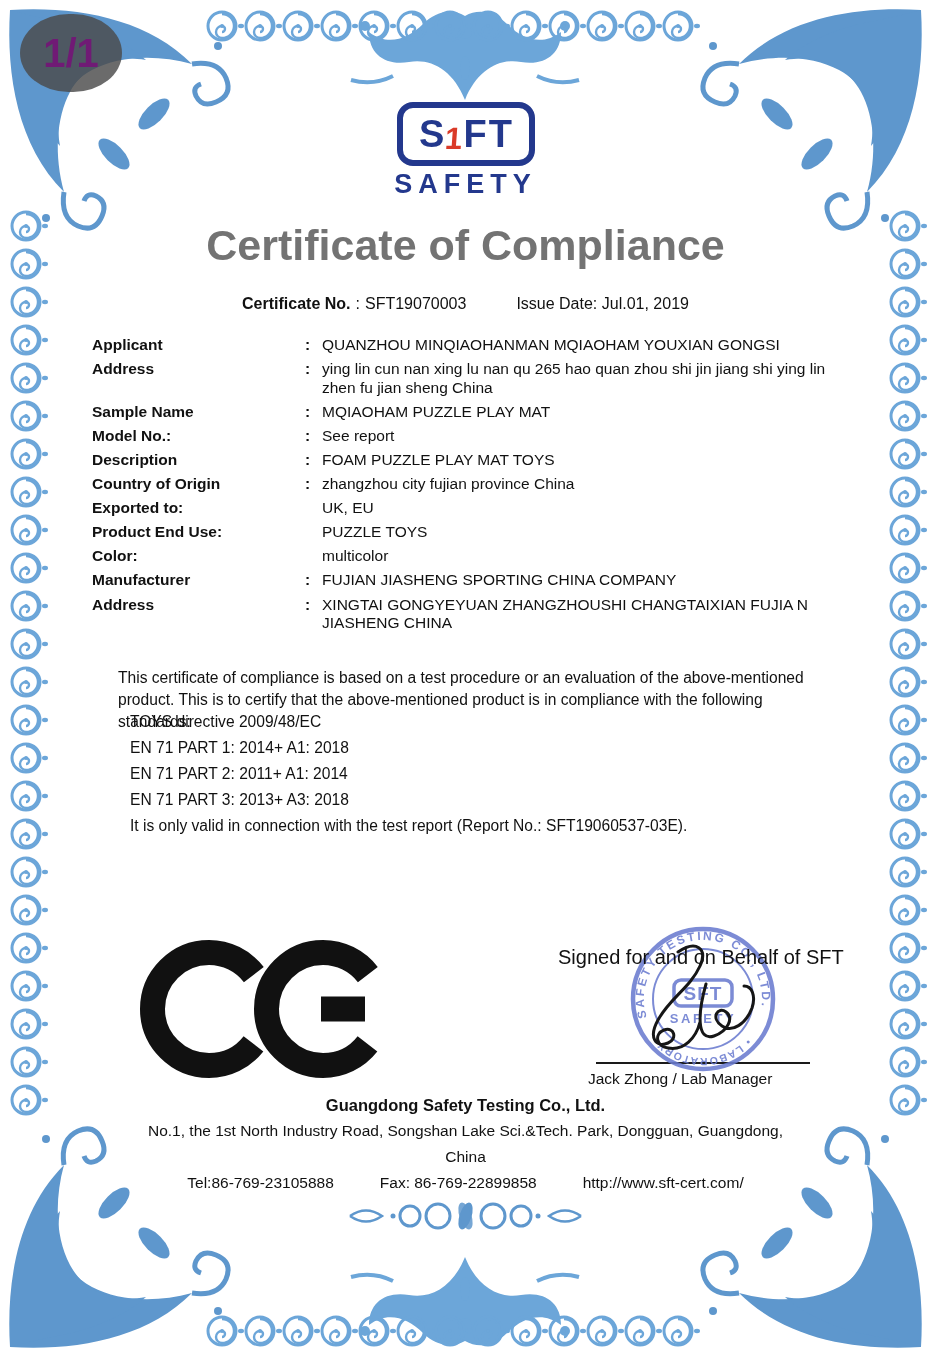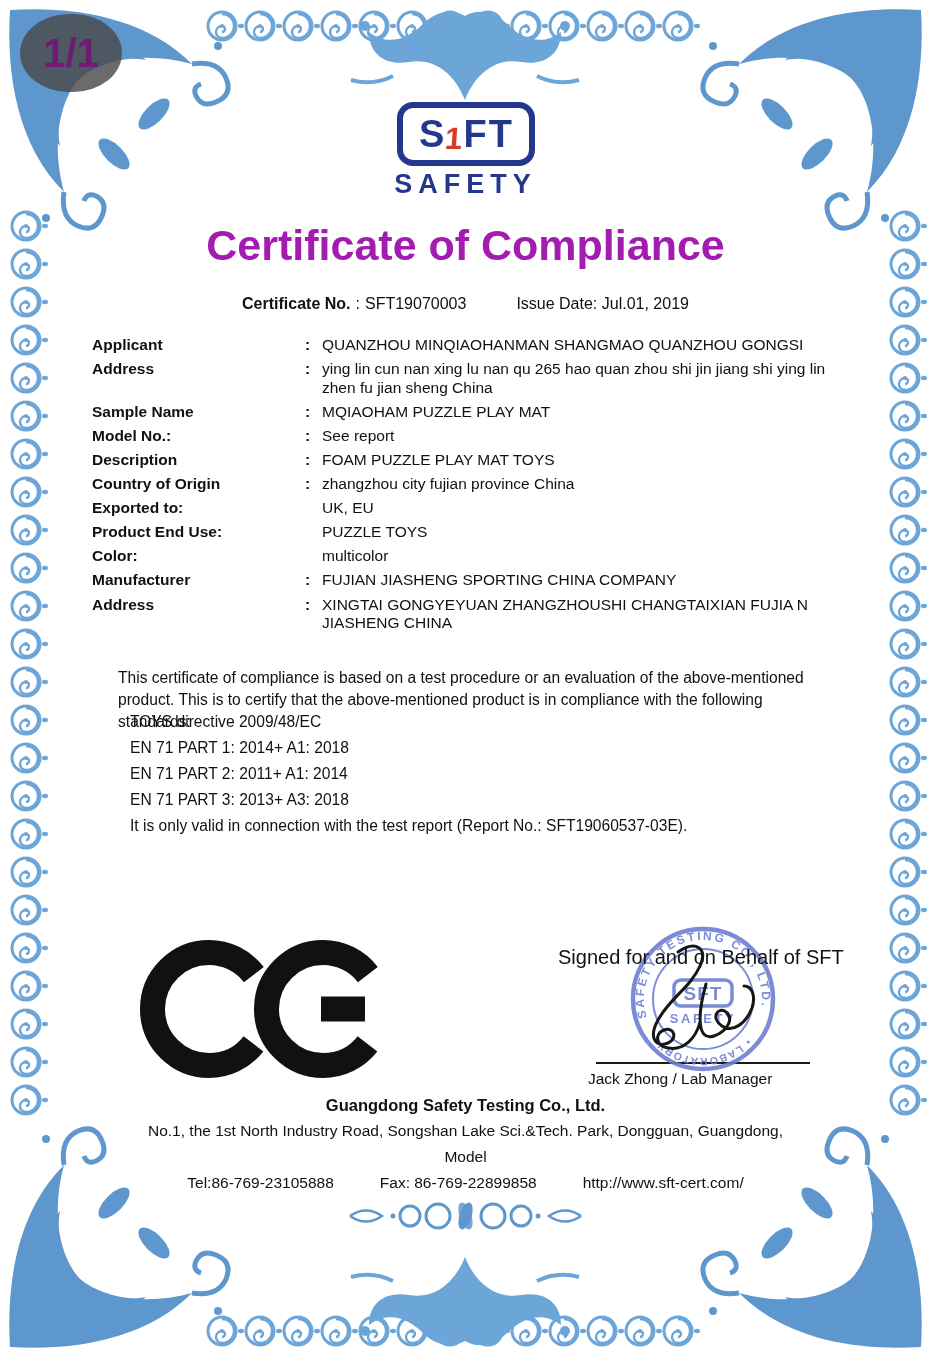--- a/index.html
+++ b/index.html
@@ -14,21 +14,21 @@
          color:#701a75;font-size:40px;font-weight:bold;}
 
   .logo-wrap{position:absolute;top:102px;left:0;width:100%;display:flex;flex-direction:column;align-items:center;}
   .logo-box{display:flex;align-items:center;justify-content:center;gap:2px;
             border:6px solid #23388D;border-radius:16px;width:126px;height:52px;}
   .logo-box .l{color:#23388D;font-weight:bold;font-size:38px;line-height:1;letter-spacing:0;}
   .logo-box .d{color:#DA3A28;font-weight:bold;font-size:31px;line-height:1;transform:translateY(4px) skewX(-4deg);margin:0 -1px;}
   .logo-sub{margin-top:3px;font-size:27px;font-weight:bold;letter-spacing:6px;color:#23388D;}
 
   .title{position:absolute;top:221px;left:0;width:100%;text-align:center;
-         font-size:43px;font-weight:bold;color:#a21caf;}
+         font-size:43px;font-weight:bold;color:#737373;}
   .cert-line{position:absolute;top:295px;left:0;width:100%;display:flex;justify-content:center;gap:50px;font-size:16px;}
   .cert-no b{font-weight:bold;}
   .cert-no .sep{padding:0 5px;}
 
   .fields{position:absolute;left:92px;top:336px;width:756px;
           display:grid;grid-template-columns:213px 17px 1fr;row-gap:5.5px;
           font-size:15.5px;line-height:18.6px;}
   .fields .label{font-weight:bold;}
   .fields .sep{font-weight:bold;}
 
@@ -184,21 +184,21 @@
     <div class="cert-line">
       <span class="cert-no">
         <b>Certificate No.</b><span class="sep">:</span><span>SFT19070003</span>
       </span>
       <span>Issue Date: Jul.01, 2019</span>
     </div>
 
     <div class="fields">
       <span class="label">Applicant</span>
         <span class="sep">:</span>
-        <span class="value">QUANZHOU MINQIAOHANMAN SHANGMAO QUANZHOU GONGSI</span>
+        <span class="value">QUANZHOU MINQIAOHANMAN MQIAOHAM YOUXIAN GONGSI</span>
       <span class="label">Address</span>
         <span class="sep">:</span>
         <span class="value">ying lin cun nan xing lu nan qu 265 hao quan zhou shi jin jiang shi ying lin zhen fu jian sheng China</span>
       <span class="label">Sample Name</span>
         <span class="sep">:</span>
         <span class="value">MQIAOHAM PUZZLE PLAY MAT</span>
       <span class="label">Model No.:</span>
         <span class="sep">:</span>
         <span class="value">See report</span>
       <span class="label">Description</span>
@@ -265,21 +265,21 @@
     <svg class="signature-scribble" width="220" height="125" viewBox="0 0 220 125" aria-hidden="true">
       <path d="M78,16 C96,4 108,12 100,30 C90,52 70,62 58,84 C48,102 56,112 68,107 C78,103 74,90 64,94 C54,98 56,110 68,112 C84,115 96,102 100,86
                M106,48 C98,76 96,106 114,100 C128,95 134,82 126,76 C118,70 110,82 122,90 C132,97 146,88 152,72 C156,60 152,50 144,50" fill="none" stroke="#161616" stroke-width="3" stroke-linecap="round"></path>
     </svg>
 
     <div class="sig-line"></div>
     <div class="signatory">Jack Zhong / Lab Manager</div>
 
     <div class="f-company">Guangdong Safety Testing Co., Ltd.</div>
     <div class="f-addr">No.1, the 1st North Industry Road, Songshan Lake Sci.&amp;Tech. Park, Dongguan, Guangdong,</div>
-    <div class="f-country">Model</div>
+    <div class="f-country">China</div>
     <div class="f-contact">
       <span>Tel:86-769-23105888</span>
       <span>Fax: 86-769-22899858</span>
       <span>http://www.sft-cert.com/</span>
     </div>
 
     <svg class="divider" width="235" height="32" viewBox="0 0 235 32" aria-hidden="true">
       <g stroke="#5E97CD" fill="none" stroke-width="2.5">
         <path d="M2,16 q16,-11 32,0 q-16,11 -32,0"></path>
         <circle cx="62" cy="16" r="10" stroke-width="3"></circle>

